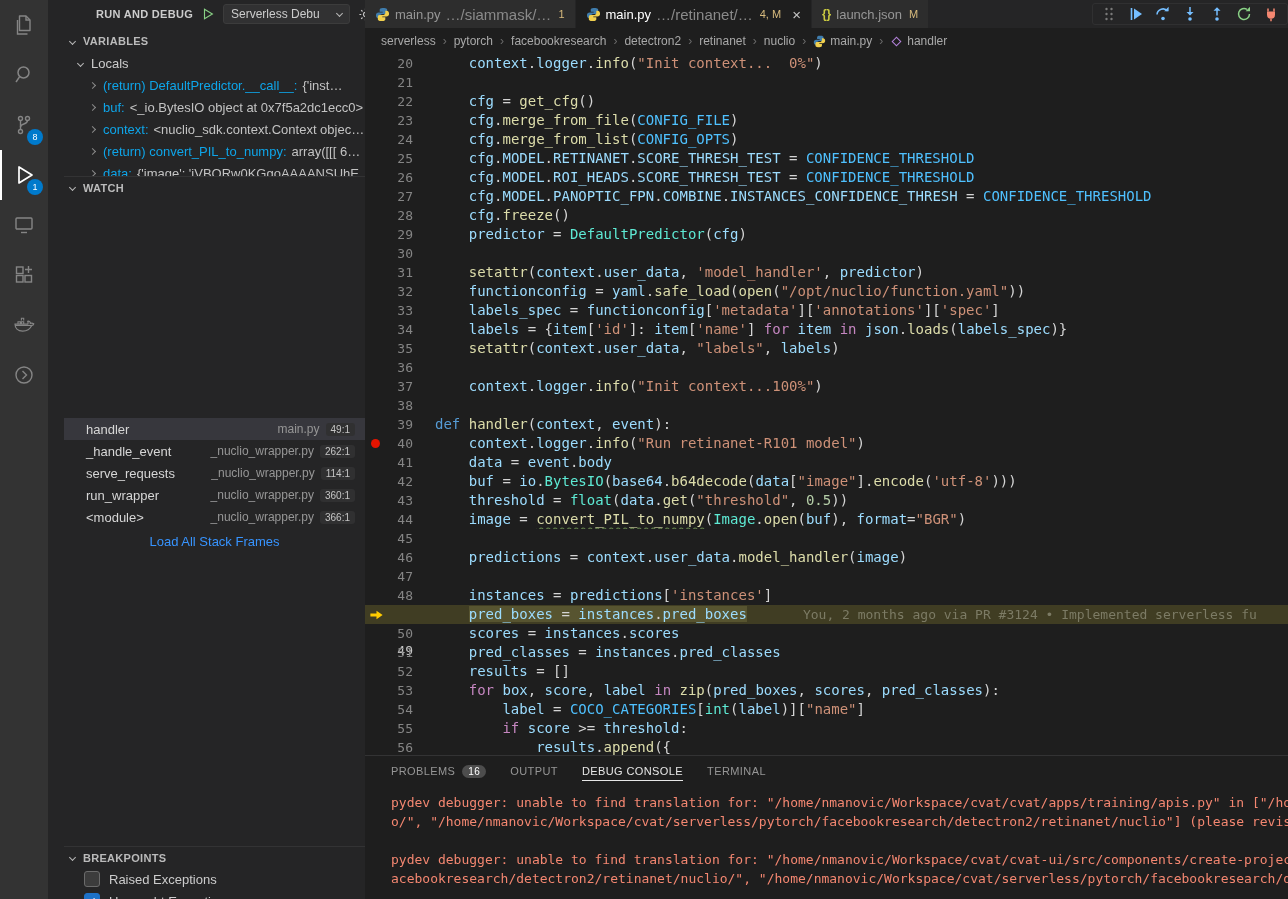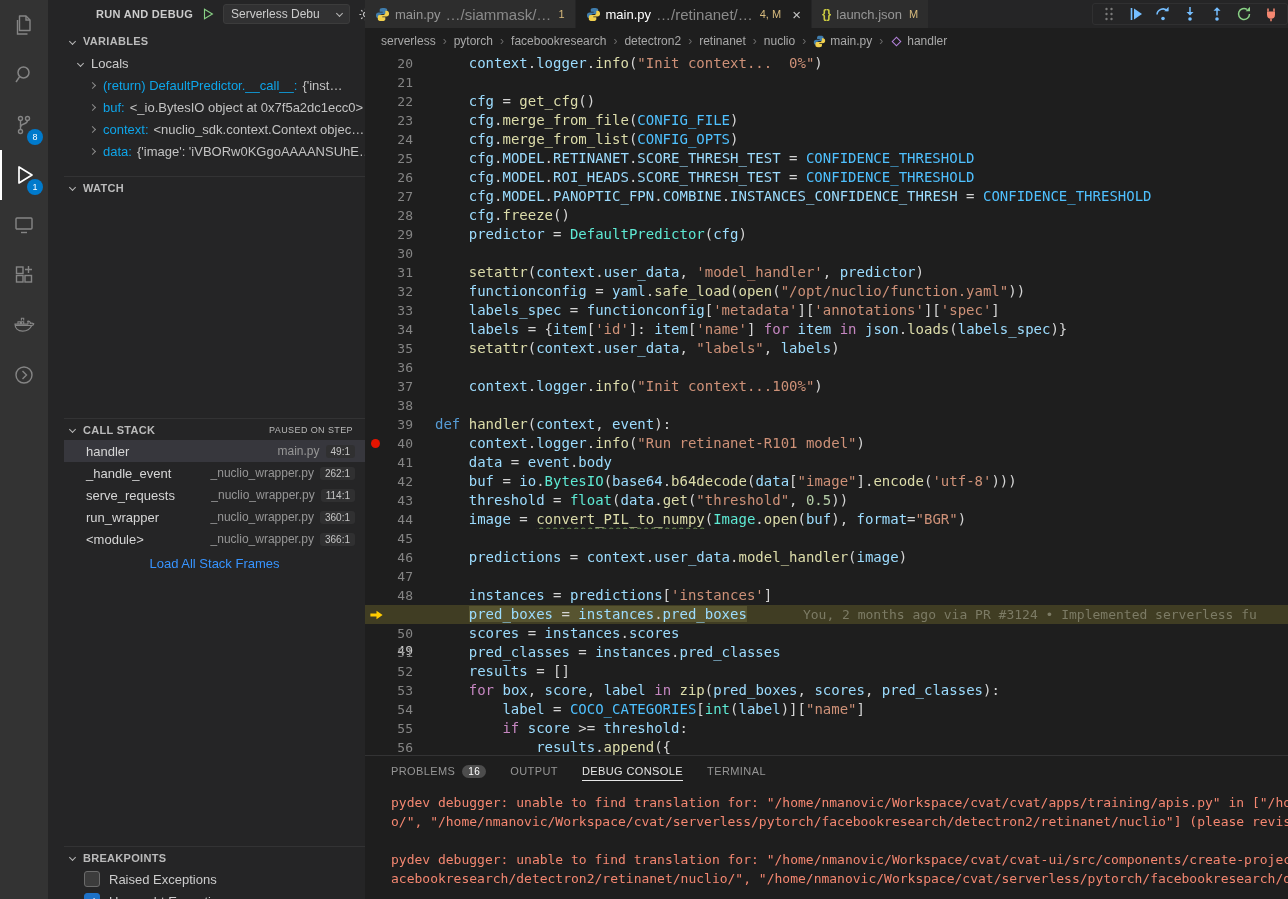--- a/index.html
+++ b/index.html
@@ -235,40 +235,40 @@
               <span class="var-name">buf:</span>
               <span class="var-value">&lt;_io.BytesIO object at 0x7f5a2dc1ecc0&gt;</span>
             </div>
             <div class="var-row">
               <span class="chev right"></span>
               <span class="var-name">context:</span>
               <span class="var-value">&lt;nuclio_sdk.context.Context objec…</span>
             </div>
             <div class="var-row">
               <span class="chev right"></span>
+              <span class="var-name">(return) convert_PIL_to_numpy:</span>
+              <span class="var-value">array([[[ 6…</span>
+            </div>
+            <div class="var-row">
+              <span class="chev right"></span>
               <span class="var-name">data:</span>
               <span class="var-value">{'image': 'iVBORw0KGgoAAAANSUhE…</span>
             </div>
           </div>
       </div>
     </div>
 
     <div class="section sec-watch">
       <div class="sec-header">
         <span class="chev"></span>
         <span>WATCH</span>
       </div>
     </div>
 
     <div class="section sec-stack">
-      <div class="sec-header">
-        <span class="chev"></span>
-        <span>CALL STACK</span>
-        <span class="paused">PAUSED ON STEP</span>
-      </div>
       <div>
           <div class="frame-row selected">
             <span class="frame-name">handler</span>
             <span class="frame-file">main.py</span>
             <span class="frame-pos">49:1</span>
           </div>
           <div class="frame-row">
             <span class="frame-name">_handle_event</span>
             <span class="frame-file">_nuclio_wrapper.py</span>
             <span class="frame-pos">262:1</span>

